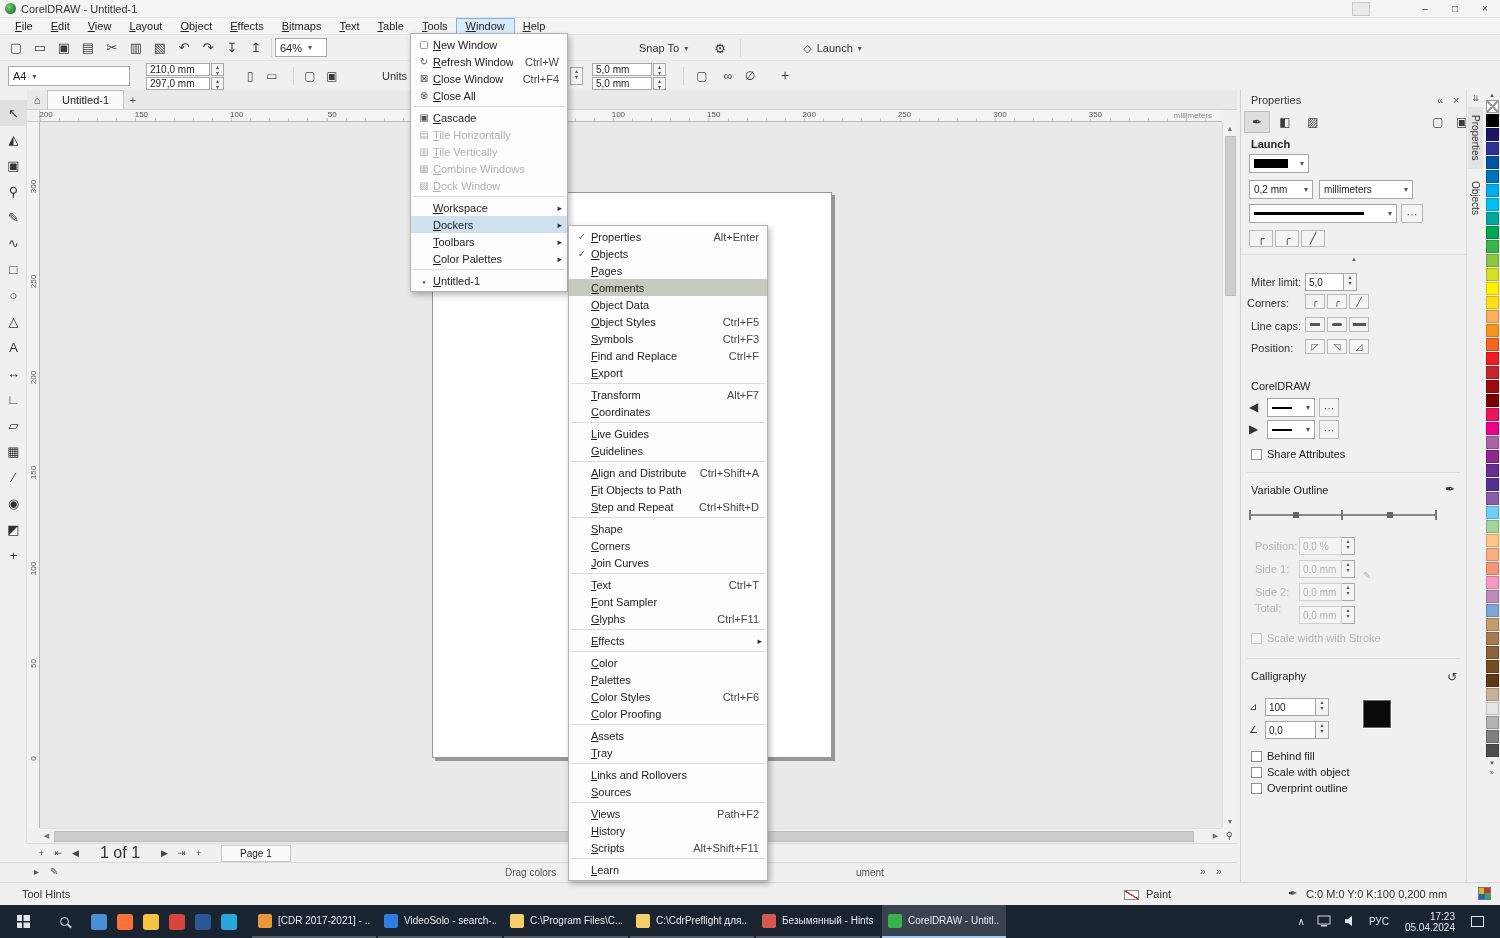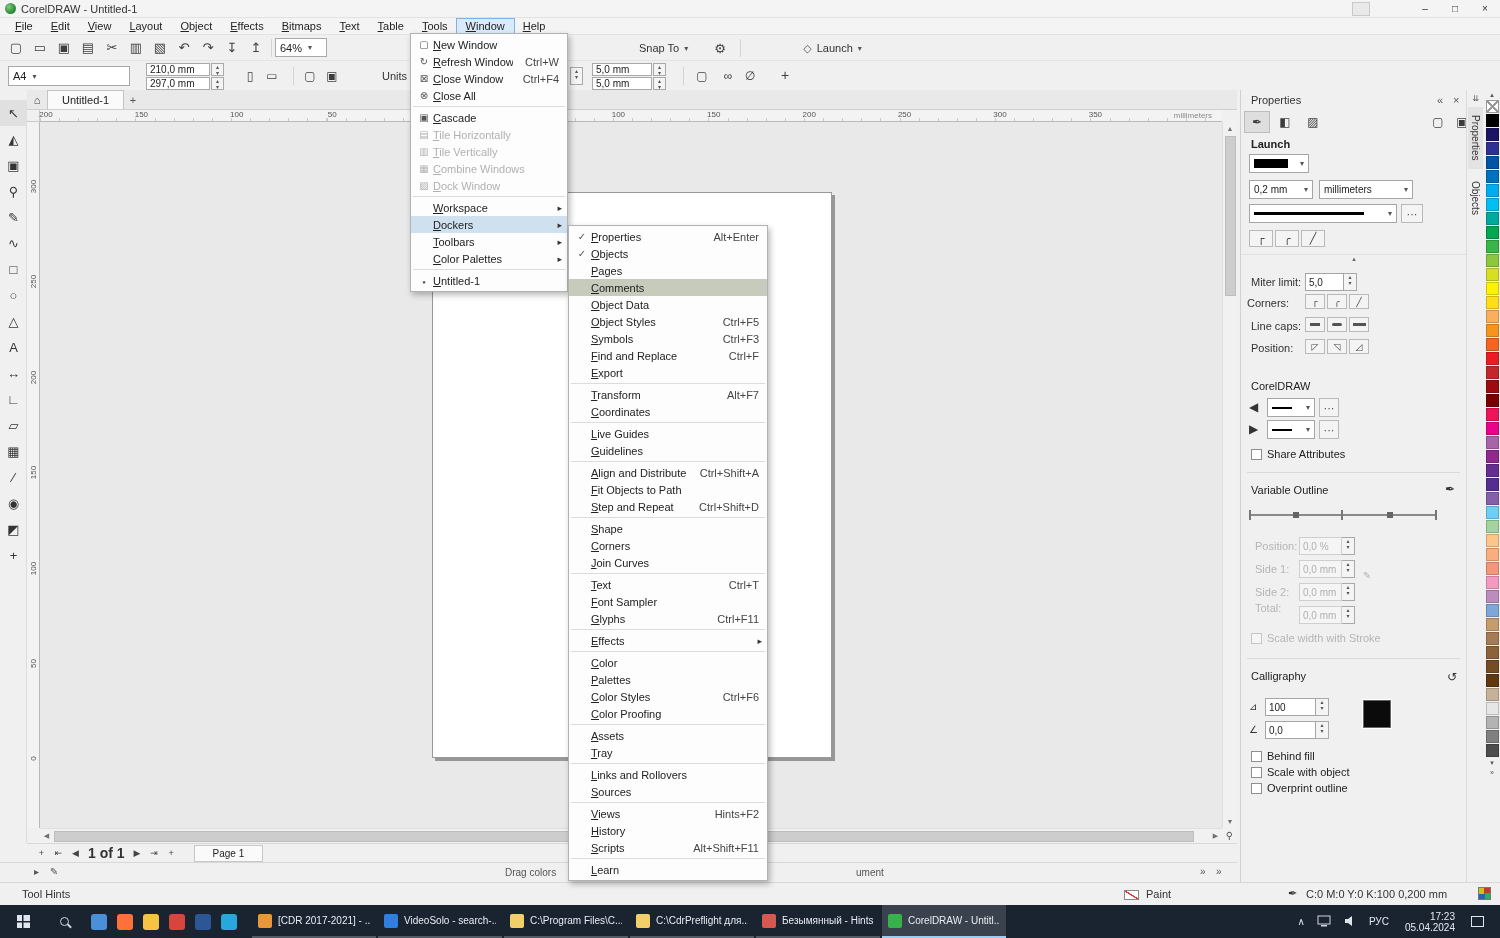--- a/index.html
+++ b/index.html
@@ -66,21 +66,21 @@
   #vthumb{position:absolute;left:2px;top:14px;width:11px;height:160px;background:#cdcdcd;border:1px solid #bdbdbd;}
   #vscroll .down{position:absolute;bottom:0;width:100%;}
   #hscroll{position:absolute;left:40px;top:828px;width:1182px;height:15px;background:#f1f1f1;border-top:1px solid #dedede;}
   #hscroll .sarrow{position:absolute;top:0;width:13px;height:14px;display:flex;align-items:center;justify-content:center;font-size:7px;color:#707070;}
   #hthumb{position:absolute;left:14px;top:2px;width:1140px;height:11px;background:#cdcdcd;border:1px solid #bdbdbd;}
   #cornerzoom{position:absolute;left:1222px;top:828px;width:15px;height:15px;display:flex;align-items:center;justify-content:center;font-size:10px;color:#555;background:#f1f1f1;}
 
   
   #navigator{position:absolute;left:27px;top:843px;width:1210px;height:19px;background:#f0f0f0;border-top:1px solid #d8d8d8;display:flex;align-items:center;padding-left:6px;}
   .navbtn{width:17px;height:16px;display:flex;align-items:center;justify-content:center;font-size:9px;color:#444;}
-  #pageinfo{margin:0 4px;font-size:14px;color:#333;font-weight:bold;}
+  #pageinfo{margin:0 16px;font-size:16px;color:#333;}
   #pagetab{margin-left:14px;height:17px;padding:0 18px;background:#fafafa;border:1px solid #c8c8c8;display:flex;align-items:center;font-size:10px;}
 
   
   #status1{position:absolute;left:0;top:862px;width:1237px;height:20px;background:#f0f0f0;border-top:1px solid #d8d8d8;}
   #status1 .s1icon{position:absolute;top:3px;font-size:10px;color:#555;}
   .hintfrag{position:absolute;top:4px;font-size:10px;color:#555;}
   #status2{position:absolute;left:0;top:882px;width:1500px;height:23px;background:#f0f0f0;border-top:1px solid #d8d8d8;}
   #toolhints{position:absolute;left:22px;top:5px;color:#333;}
   #fillnone{position:absolute;left:1124px;top:7px;width:15px;height:10px;background:linear-gradient(to top right,#fff 44%,#d33 46%,#d33 54%,#fff 56%);border:1px solid #888;}
   #filllabel{position:absolute;left:1146px;top:5px;color:#333;}
@@ -1071,21 +1071,21 @@
 
     <div class="menuitem separator">
       
       
       
     </div>
 
     <div class="menuitem">
       <span class="gut"></span>
       <span class="lab"><u>V</u>iews</span>
-      <span class="sc">Hints+F2</span>
+      <span class="sc">Path+F2</span>
     </div>
 
     <div class="menuitem">
       <span class="gut"></span>
       <span class="lab"><u>H</u>istory</span>
       <span class="sc"></span>
     </div>
 
     <div class="menuitem">
       <span class="gut"></span>

